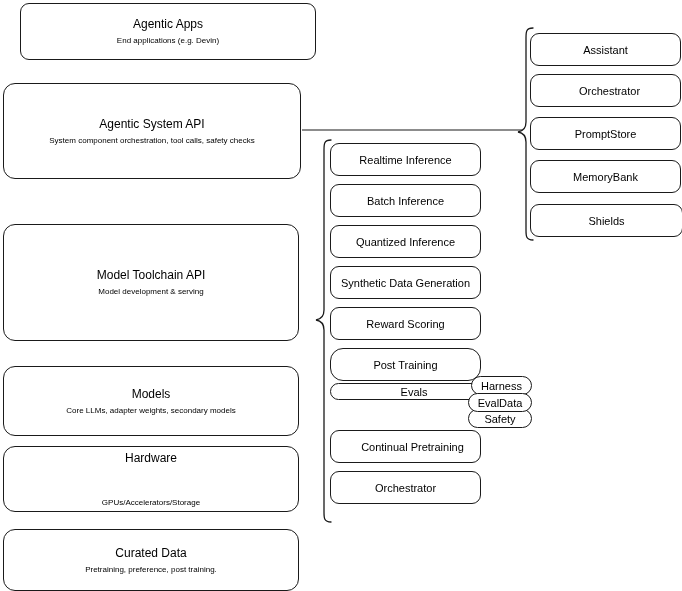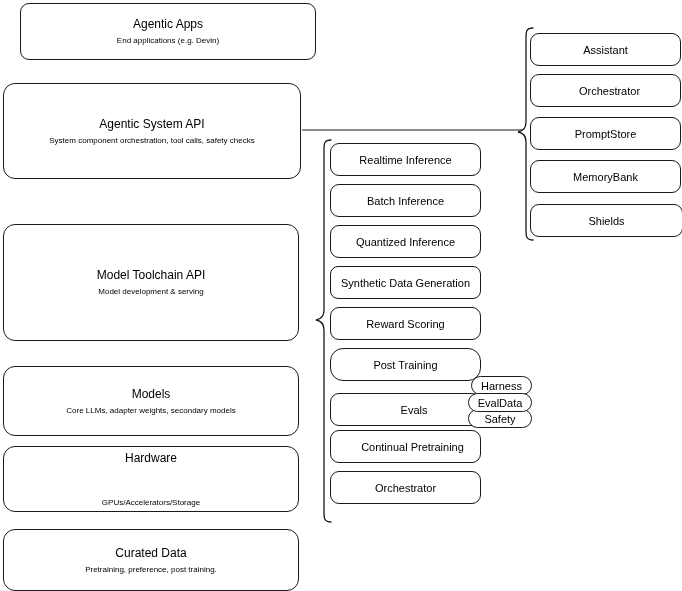--- a/index.html
+++ b/index.html
@@ -162,30 +162,30 @@
 
   <div class="mid-box" style="left:330px; top:143px; width:151px; height:33px;">
     <span>Realtime Inference</span>
   </div>
   <div class="mid-box" style="left:330px; top:184px; width:151px; height:33px;">
     <span>Batch Inference</span>
   </div>
   <div class="mid-box" style="left:330px; top:225px; width:151px; height:33px;">
     <span>Quantized Inference</span>
   </div>
-  <div class="mid-box" style="left:330px; top:266px; width:151px; height:33px;border-radius:8px;">
+  <div class="mid-box" style="left:330px; top:266px; width:151px; height:33px;">
     <span>Synthetic Data Generation</span>
   </div>
   <div class="mid-box" style="left:330px; top:307px; width:151px; height:33px;">
     <span>Reward Scoring</span>
   </div>
   <div class="mid-box" style="left:330px; top:348px; width:151px; height:33px;border-radius:13px;">
     <span>Post Training</span>
   </div>
-  <div class="mid-box" style="left:330px; top:393px; width:151px; height:33px;padding-left:17px;">
+  <div class="mid-box" style="left:330px; top:383px; width:151px; height:17px;padding-left:17px;">
     <span>Evals</span>
   </div>
   <div class="mid-box" style="left:330px; top:430px; width:151px; height:33px;padding-left:14px;">
     <span>Continual Pretraining</span>
   </div>
   <div class="mid-box" style="left:330px; top:471px; width:151px; height:33px;">
     <span>Orchestrator</span>
   </div>
 
   <div class="pill" style="left:471px; top:376px; width:61px; height:19px; z-index:5;">

